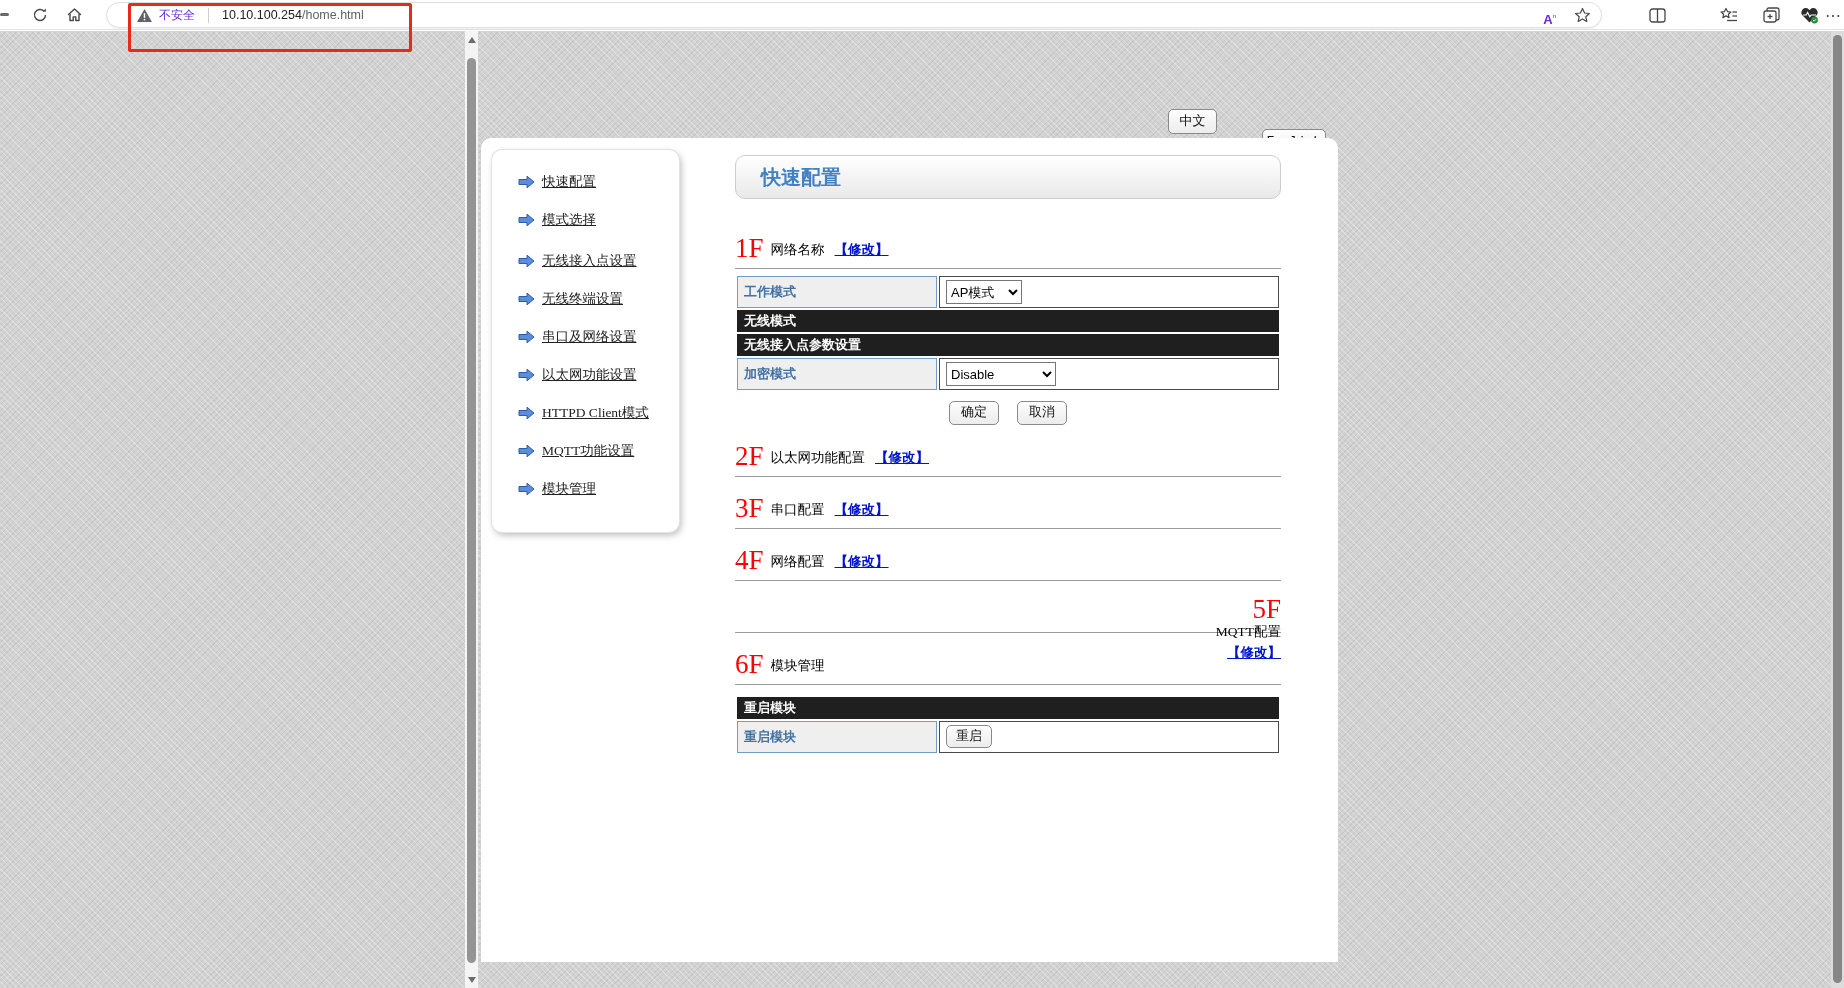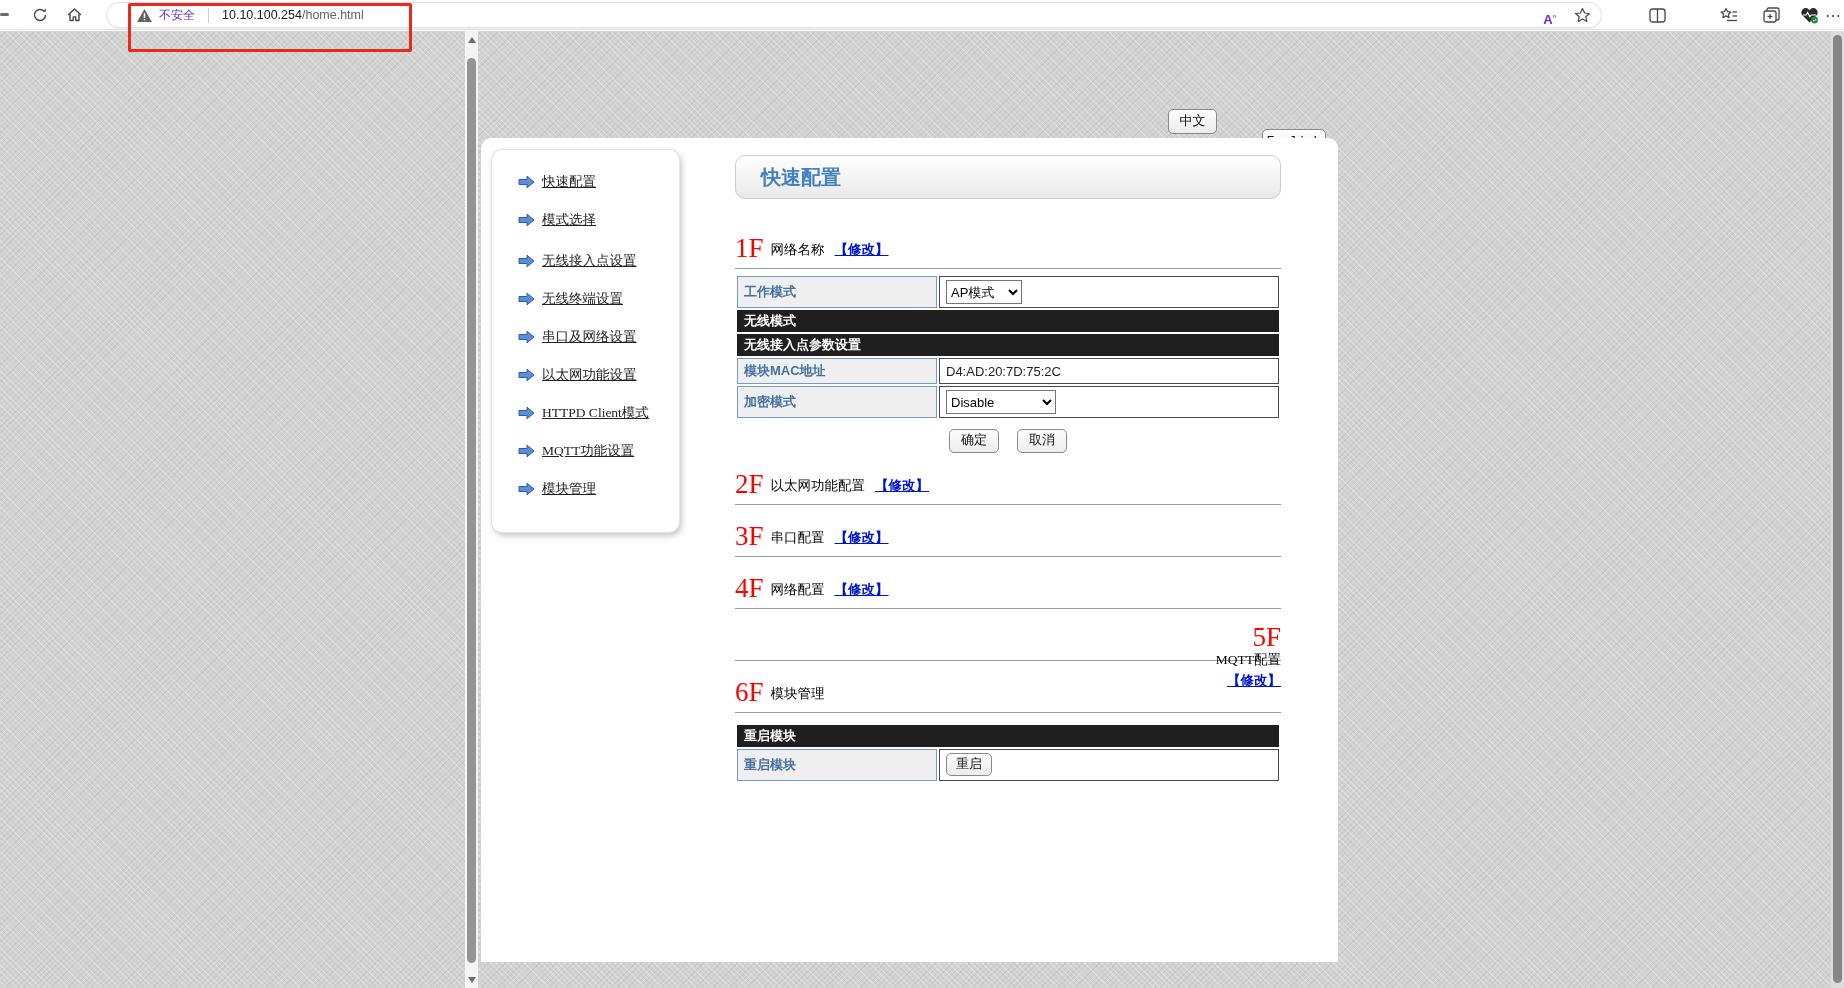--- a/index.html
+++ b/index.html
@@ -263,24 +263,20 @@
               </select>
             </td>
           </tr>
           <tr>
                 <td class="band" colspan="2">无线模式</td>
               </tr>
           <tr>
                 <td class="band" colspan="2">无线接入点参数设置</td>
               </tr>
           <tr>
-            <td class="lbl">模块MAC地址</td>
-            <td class="val"><span class="mac-text">D4:AD:20:7D:75:2C</span></td>
-          </tr>
-          <tr>
             <td class="lbl">加密模式</td>
             <td class="val">
               <select class="ctl" style="width:110px;">
                 <option>Disable</option>
               </select>
             </td>
           </tr>
         </tbody>
           </table>
 

